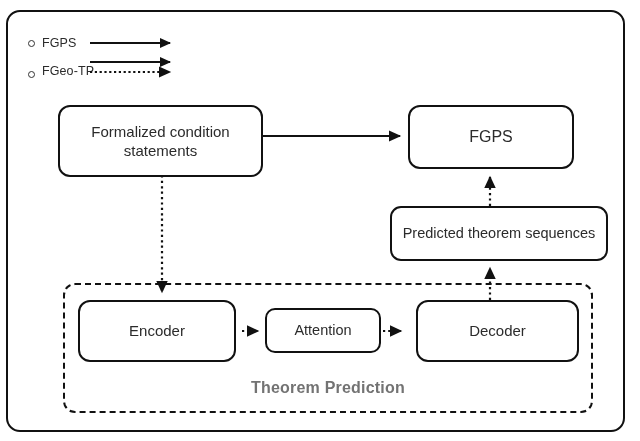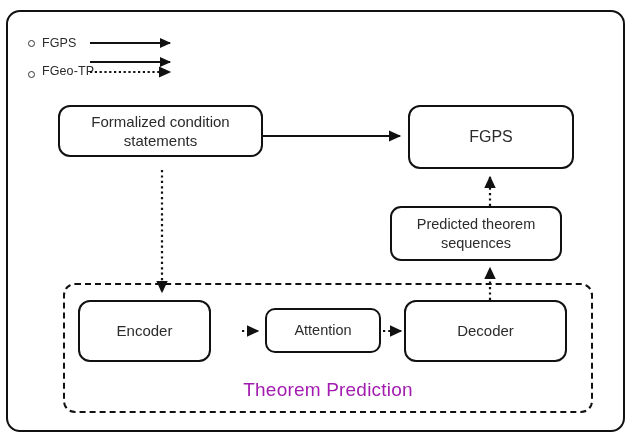--- a/index.html
+++ b/index.html
@@ -86,35 +86,35 @@
     justify-content: center;
     text-align: center;
     line-height: 1.28;
     color: #2b2b2b;
   }
 
   .node-formalized {
     left: 58px;
     top: 105px;
     width: 205px;
-    height: 52px;
+    height: 72px;
     font-size: 15px;
     padding: 0 10px;
   }
   .node-fgps {
     left: 408px;
     top: 105px;
     width: 166px;
     height: 64px;
     font-size: 16px;
   }
   .node-predicted {
     left: 390px;
     top: 206px;
-    width: 172px;
+    width: 218px;
     height: 55px;
     font-size: 14.5px;
     padding: 0 8px;
     border-radius: 11px;
   }
 
   
   .group-dashed {
     position: absolute;
     left: 63px;
@@ -125,43 +125,43 @@
     border: 2px dashed #111111;
     border-radius: 12px;
     background: transparent;
   }
   .group-label {
     position: absolute;
     left: 63px;
     top: 379px;
     width: 530px;
     text-align: center;
-    font-size: 19px;
-    font-weight: normal;
-    color: #a21caf;
+    font-size: 16px;
+    font-weight: bold;
+    color: #737373;
     letter-spacing: 0.2px;
   }
 
   .node-encoder {
     left: 78px;
     top: 300px;
-    width: 133px;
+    width: 158px;
     height: 62px;
     font-size: 15px;
   }
   .node-attention {
     left: 265px;
     top: 308px;
     width: 116px;
     height: 45px;
     font-size: 14.5px;
     border-radius: 10px;
   }
   .node-decoder {
-    left: 404px;
+    left: 416px;
     top: 300px;
     width: 163px;
     height: 62px;
     font-size: 15px;
   }
 
   
   .connectors {
     position: absolute;
     left: 0;

